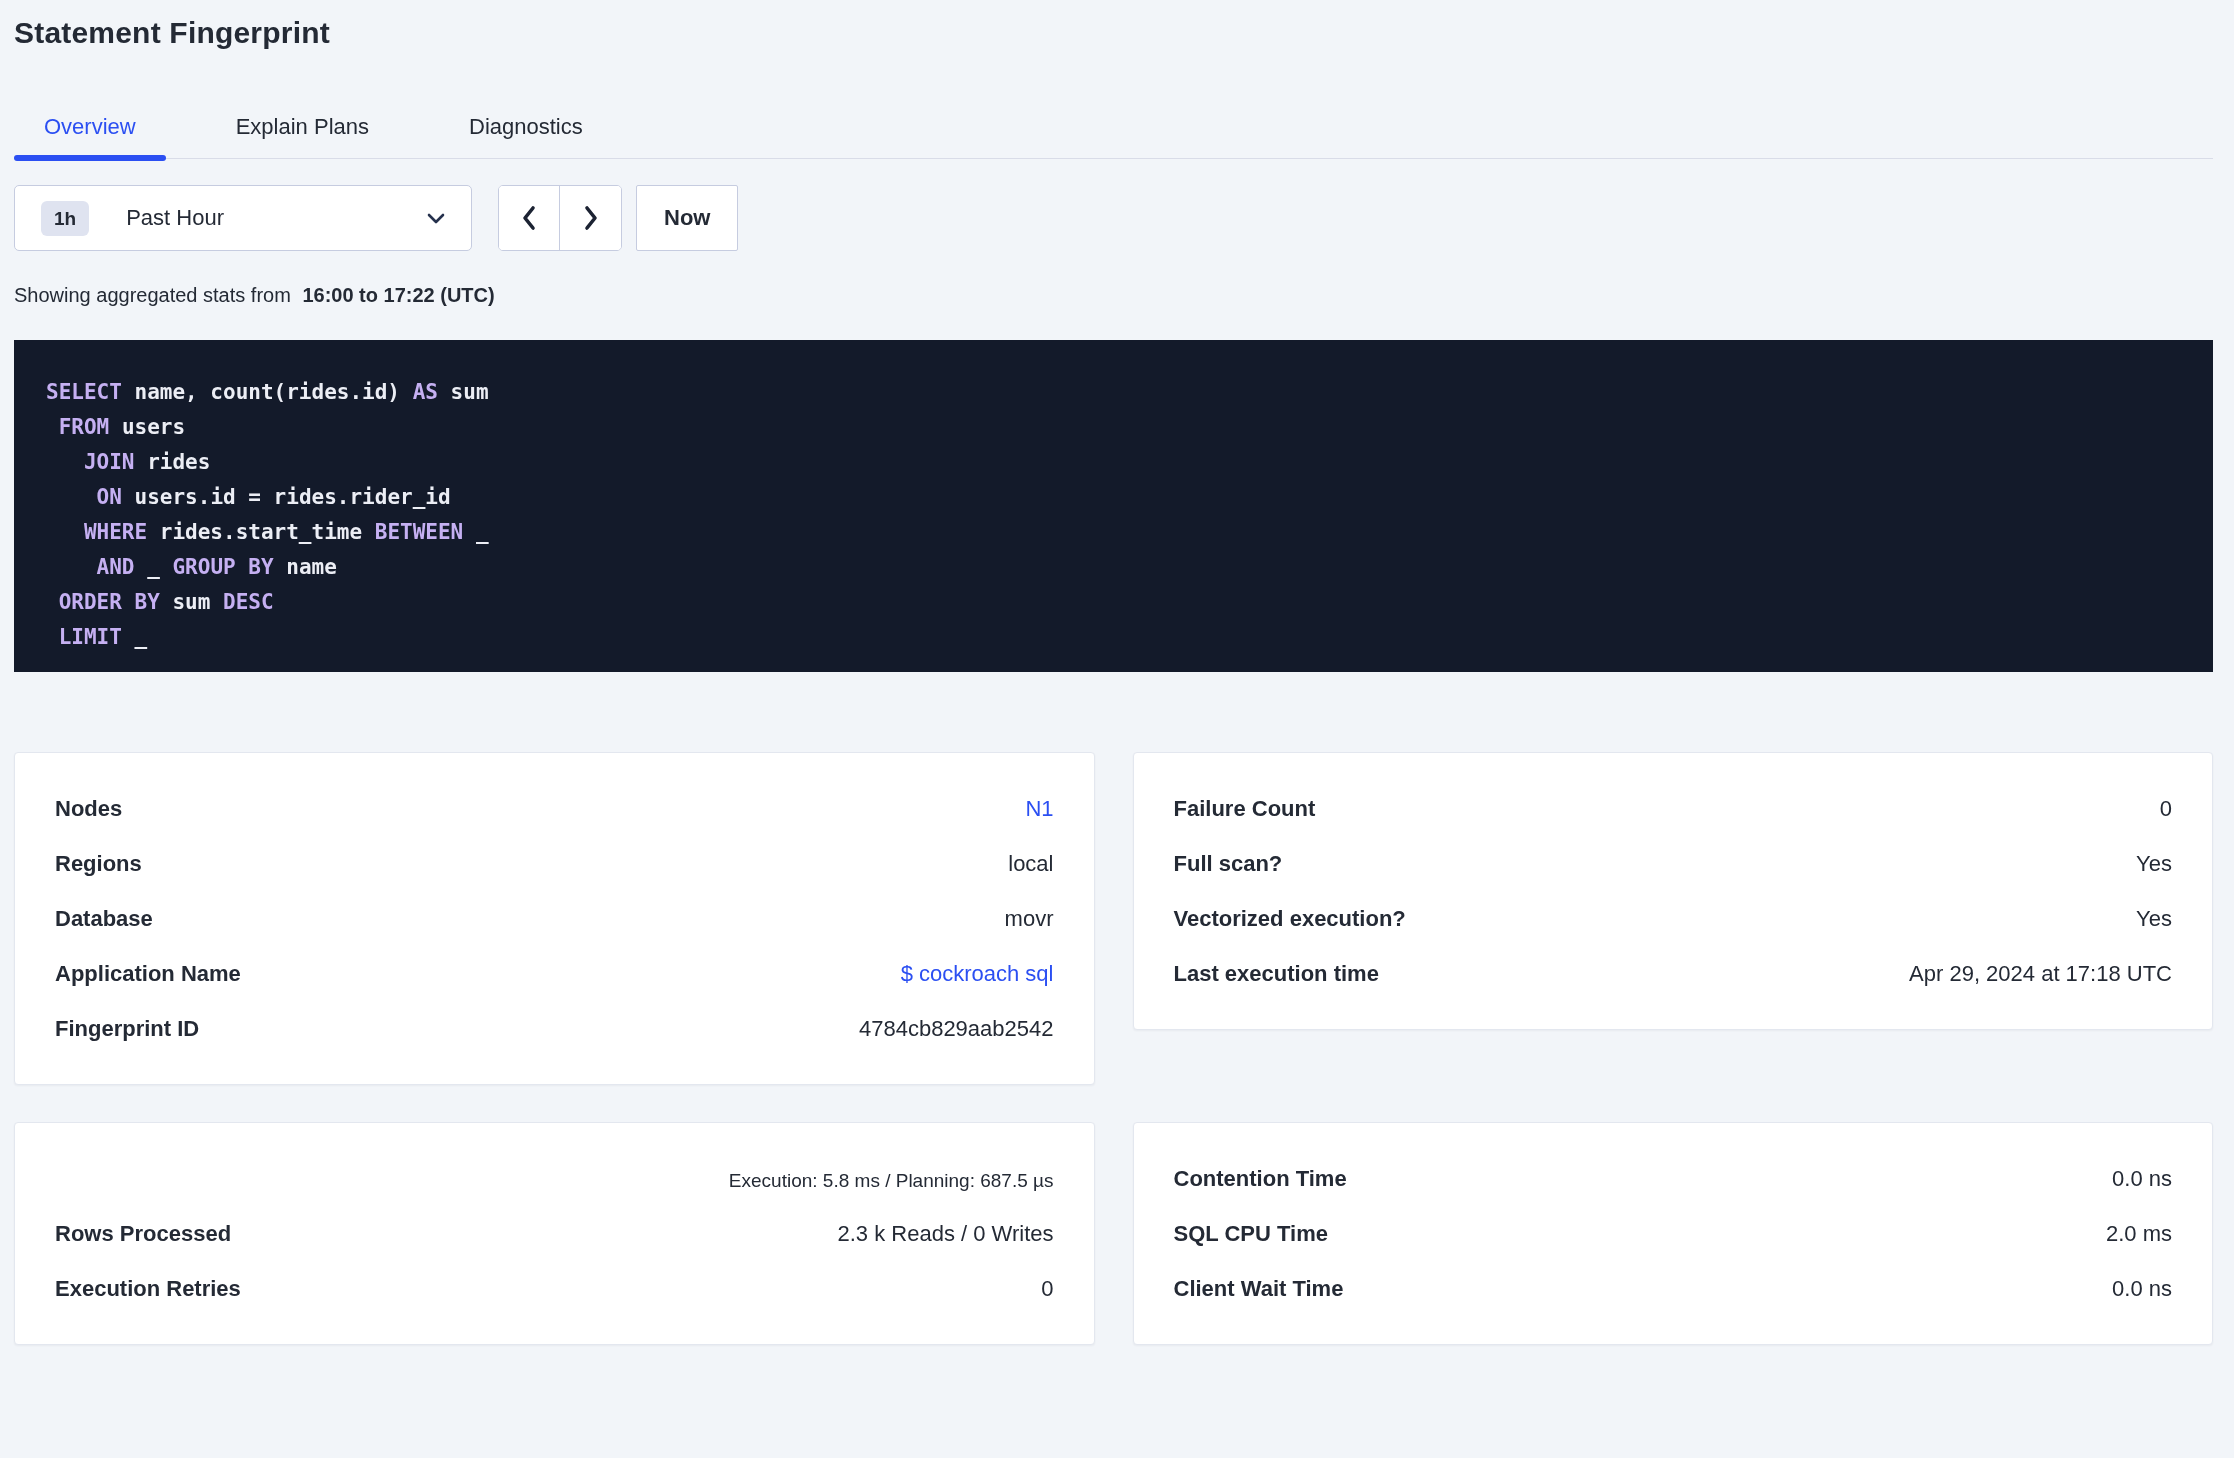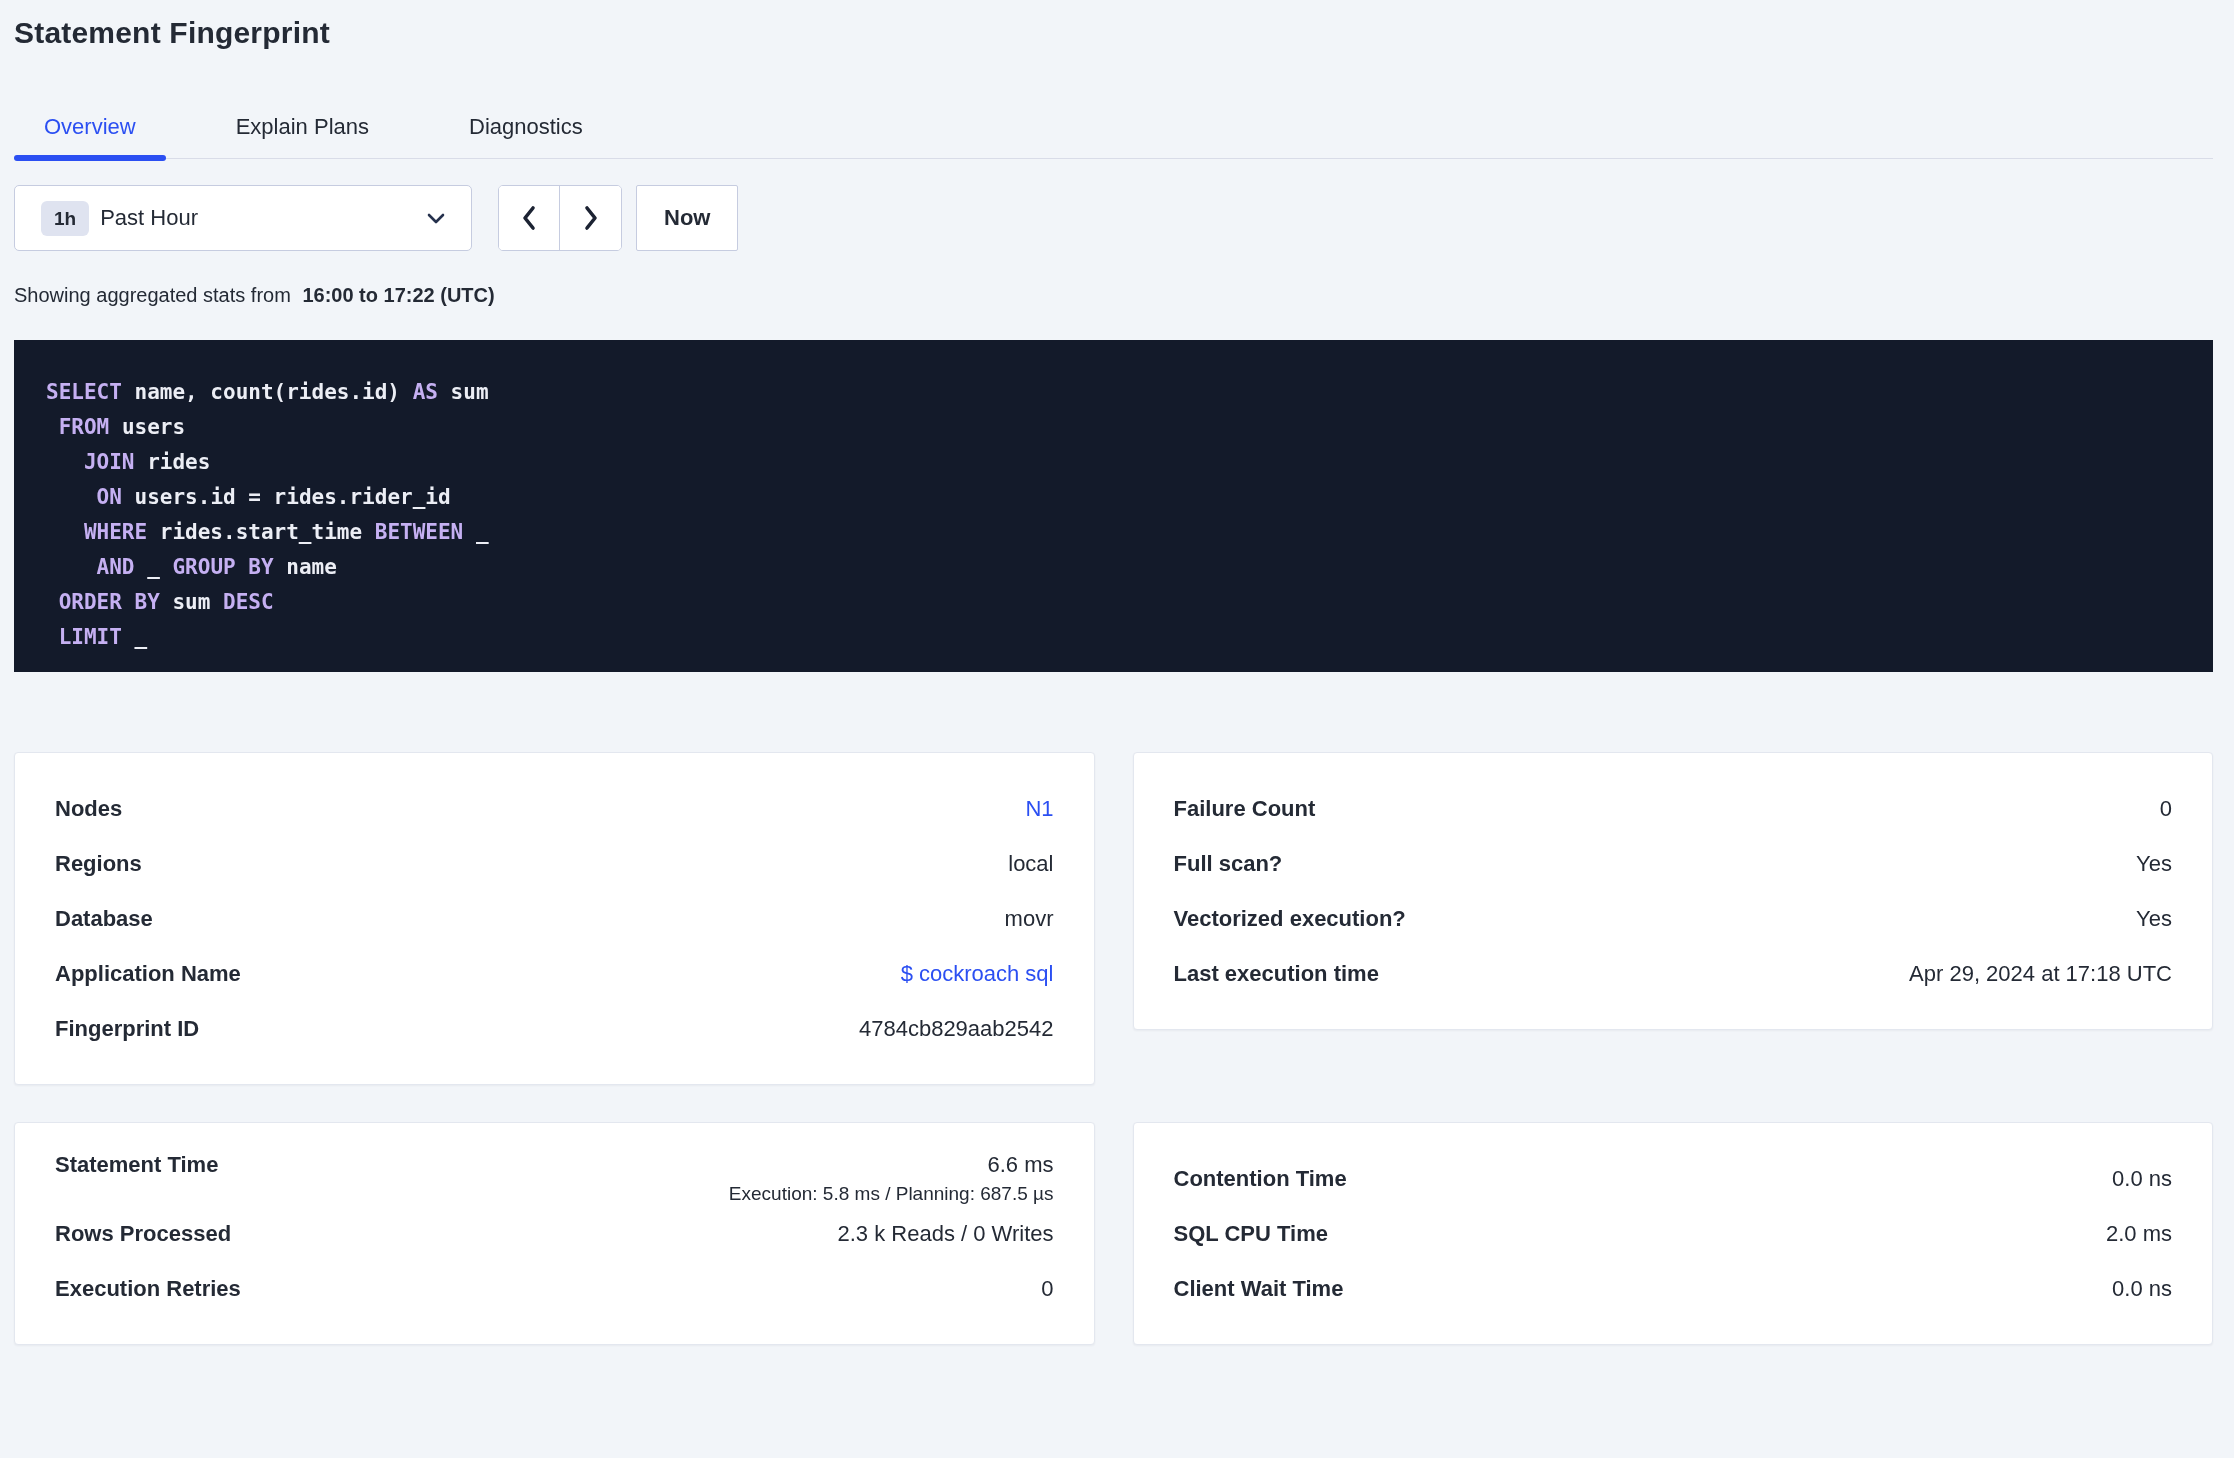--- a/index.html
+++ b/index.html
@@ -30,21 +30,21 @@
   .tab{font-size:22px;line-height:26px;padding:0 30px 18px;margin-right:40px;cursor:pointer;position:relative}
   .tab.active span{color:var(--c-accent)}
   .tab.active::after{content:"";position:absolute;left:0;right:0;bottom:-3px;height:6px;background:var(--c-accent);border-radius:4px}
 
   .controls{display:flex;align-items:stretch;margin-top:26px;height:66px;gap:14px}
   .range-select{
     width:458px;display:flex;align-items:center;background:#fff;
     border:1px solid var(--c-btn-border);border-radius:5px;padding:0 26px;
     cursor:pointer;font-family:inherit;color:inherit;margin-right:12px;
   }
-  .badge{background:var(--c-badge);border-radius:6px;font-weight:700;font-size:19px;line-height:19px;padding:8px 13px;margin-right:11px}
+  .badge{background:var(--c-badge);border-radius:6px;font-weight:700;font-size:19px;line-height:19px;padding:8px 13px;margin-right:37px}
   .range-label{font-size:22px;flex:1;text-align:left}
   .arrow-group{display:flex;background:#fff;border:1px solid var(--c-btn-border);border-radius:5px;overflow:hidden}
   .arrow-btn{width:61px;display:flex;align-items:center;justify-content:center;background:#fff;border:none;cursor:pointer;padding:0}
   .arrow-btn.prev{border-right:1px solid var(--c-btn-border)}
   .now-btn{
     background:#fff;border:1px solid var(--c-btn-border);border-radius:2px;
     font-size:22px;font-weight:600;color:var(--c-text);padding:0 27px;cursor:pointer;font-family:inherit;
   }
 
   .status{margin:32px 0 0;font-size:20px;line-height:24px}
@@ -174,24 +174,20 @@
         </div>
         <div class="card-row">
           <div class="row-main">
             <span class="row-label">Last execution time</span>
             <span class="row-value">Apr 29, 2024 at 17:18 UTC</span>
           </div>
         </div>
       </section>
     <section class="card">
         <div class="card-row">
-          <div class="row-main">
-            <span class="row-label">Statement Time</span>
-            <span class="row-value">6.6 ms</span>
-          </div>
           <div class="row-sub">Execution: 5.8 ms / Planning: 687.5 µs</div>
         </div>
         <div class="card-row">
           <div class="row-main">
             <span class="row-label">Rows Processed</span>
             <span class="row-value">2.3 k Reads / 0 Writes</span>
           </div>
         </div>
         <div class="card-row">
           <div class="row-main">

